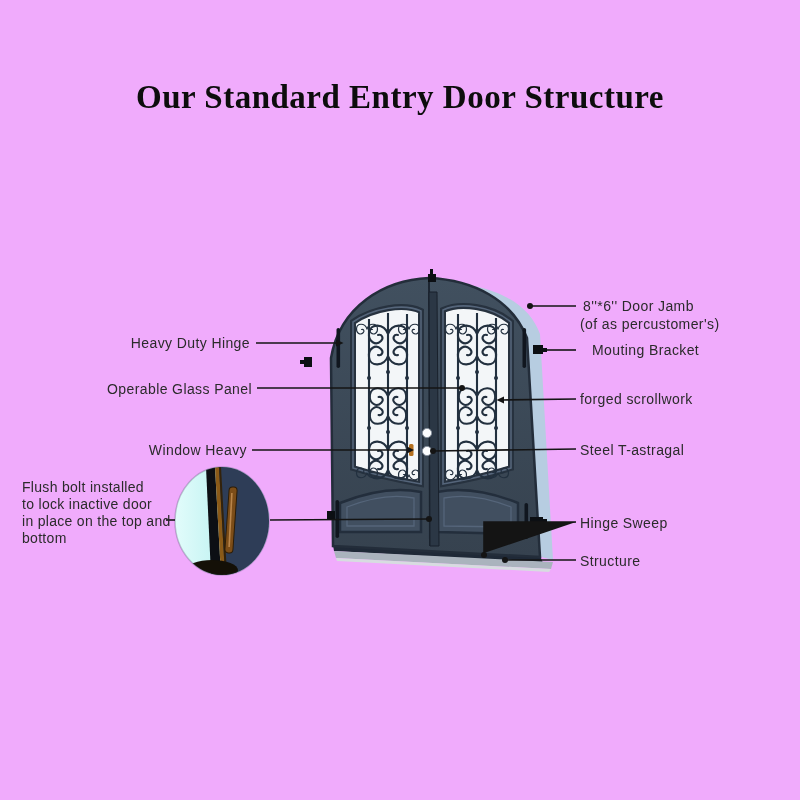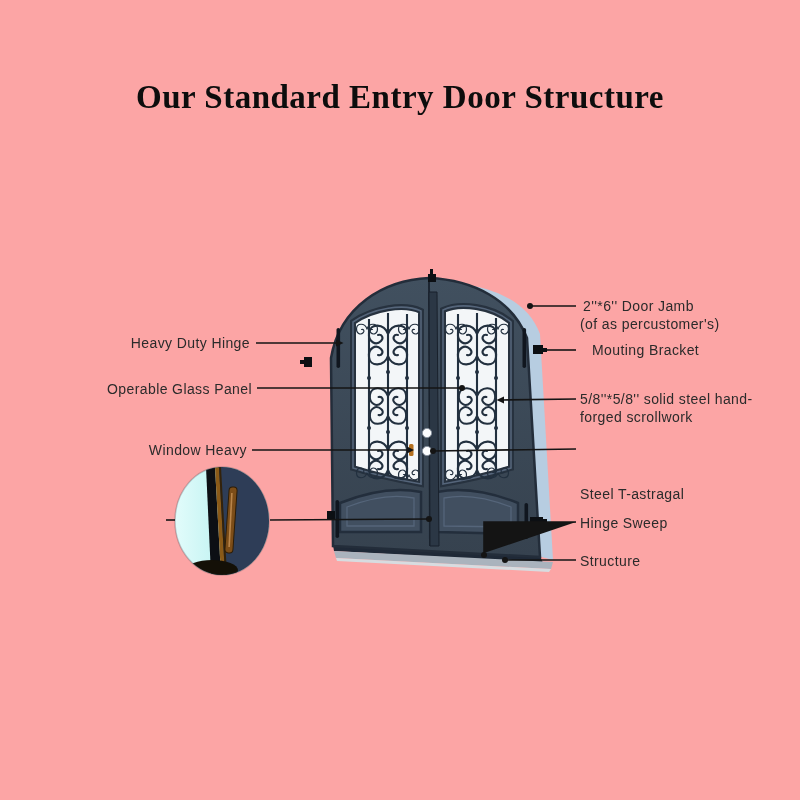--- a/index.html
+++ b/index.html
@@ -1,16 +1,16 @@
 <!DOCTYPE html>
 <html><head>
 <meta charset="utf-8">
 <style>
   html,body{margin:0;padding:0;background:#ffffff;}
-  .stage{position:relative;width:800px;height:800px;background:#fca5a5;overflow:hidden;
+  .stage{position:relative;width:800px;height:800px;background:#f0abfc;overflow:hidden;
          font-family:"Liberation Sans","DejaVu Sans",sans-serif;}
   .title{position:absolute;top:79px;left:0;width:800px;text-align:center;
          font-family:"Liberation Serif","DejaVu Serif",serif;font-weight:700;
          font-size:33px;color:#0d0d0d;letter-spacing:0.5px;}
   .lbl{position:absolute;font-size:14px;color:#2b2b2b;letter-spacing:0.4px;
        line-height:18px;white-space:nowrap;}
   .lbl.right-align{text-align:left;}
   .flush{position:absolute;left:22px;top:479px;width:190px;font-size:14px;color:#2b2b2b;
          letter-spacing:0.3px;line-height:17px;}
   svg{position:absolute;top:0;left:0;}
@@ -205,27 +205,32 @@
       <g>
           <circle cx="505" cy="560" r="3" stroke="none"></circle>
           <path d="M505,560 H576"></path>
         </g>
     </g>
   </svg>
 
   <div class="lbl right-align" style="right:550px;top:334px;">Heavy Duty Hinge</div>
   <div class="lbl right-align" style="right:548px;top:380px;margin-left:26px;">Operable Glass Panel</div>
   <div class="lbl right-align" style="right:553px;top:441px;">Window Heavy</div>
+  <div class="flush">
+    <div>Flush bolt installed</div>
+    <div>to lock inactive door</div>
+    <div>in place on the top and</div>
+    <div>bottom</div>
+  </div>
 
   <div class="lbl" style="left:580px;top:297px;">
-    <div style="padding-left:3px;">2''*6'' Door Jamb</div>
+    <div style="padding-left:3px;">8''*6'' Door Jamb</div>
     <div>(of as percustomer's)</div>
   </div>
   <div class="lbl" style="left:592px;top:341px;">Mouting Bracket</div>
   <div class="lbl" style="left:580px;top:390px;">
-    <div>5/8''*5/8'' solid steel hand-</div>
     <div>forged scrollwork</div>
   </div>
-  <div class="lbl" style="left:580px;top:441px;margin-top:44px;">Steel T-astragal</div>
+  <div class="lbl" style="left:580px;top:441px;">Steel T-astragal</div>
   <div class="lbl" style="left:580px;top:514px;">Hinge Sweep</div>
   <div class="lbl" style="left:580px;top:552px;">Structure</div>
 
 </div>
 
 </body></html>

